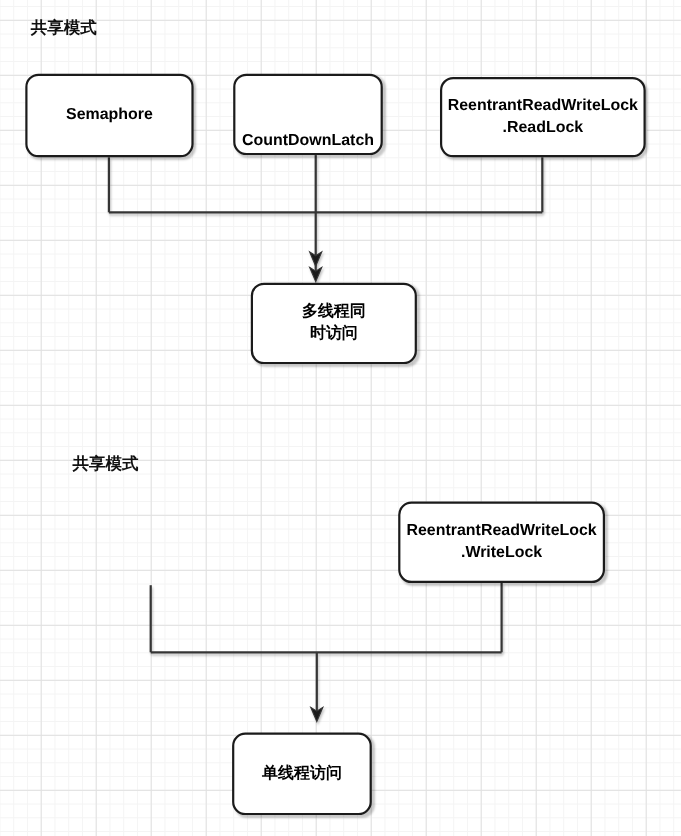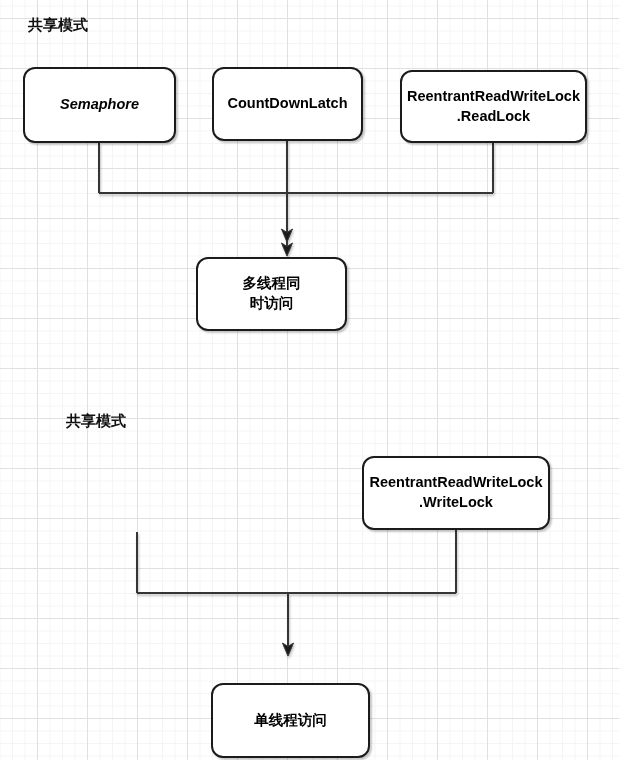--- a/index.html
+++ b/index.html
@@ -59,27 +59,27 @@
     stroke: #353535;
     stroke-width: 2;
     fill: none;
   }
   #edges path.head {
     stroke: #353535;
     stroke-width: 1;
     fill: #1b1b1b;
   }
   
-  #node-semaphore      { left: 23px;  top: 67px;  width: 153px; height: 76px; font-style: italic; }
-  #node-countdownlatch { left: 212px; top: 67px;  width: 151px; height: 74px; }
+  #node-semaphore      { left: 23px;  top: 67px;  width: 153px; height: 76px; }
+  #node-countdownlatch { left: 212px; top: 67px;  width: 136px; height: 74px; align-items: flex-end; }
   #node-readlock       { left: 400px; top: 70px;  width: 187px; height: 73px; }
-  #node-shared-result  { left: 196px; top: 257px; width: 151px; height: 74px; }
+  #node-shared-result  { left: 228px; top: 257px; width: 151px; height: 74px; }
   #node-reentrantlock  { left: 62px;  top: 457px; width: 150px; height: 75px; }
   #node-writelock      { left: 362px; top: 456px; width: 188px; height: 74px; }
-  #node-exclusive-result { left: 211px; top: 683px; width: 159px; height: 75px; }
+  #node-exclusive-result { left: 211px; top: 666px; width: 127px; height: 75px; }
   #title-shared    { left: 28px; top: 16px; }
   #title-exclusive { left: 66px; top: 412px; }
 </style>
 </head>
 <body>
 
 <div id="canvas">
 
   <svg id="edges" viewBox="0 0 619 760" xmlns="http://www.w3.org/2000/svg">
 

